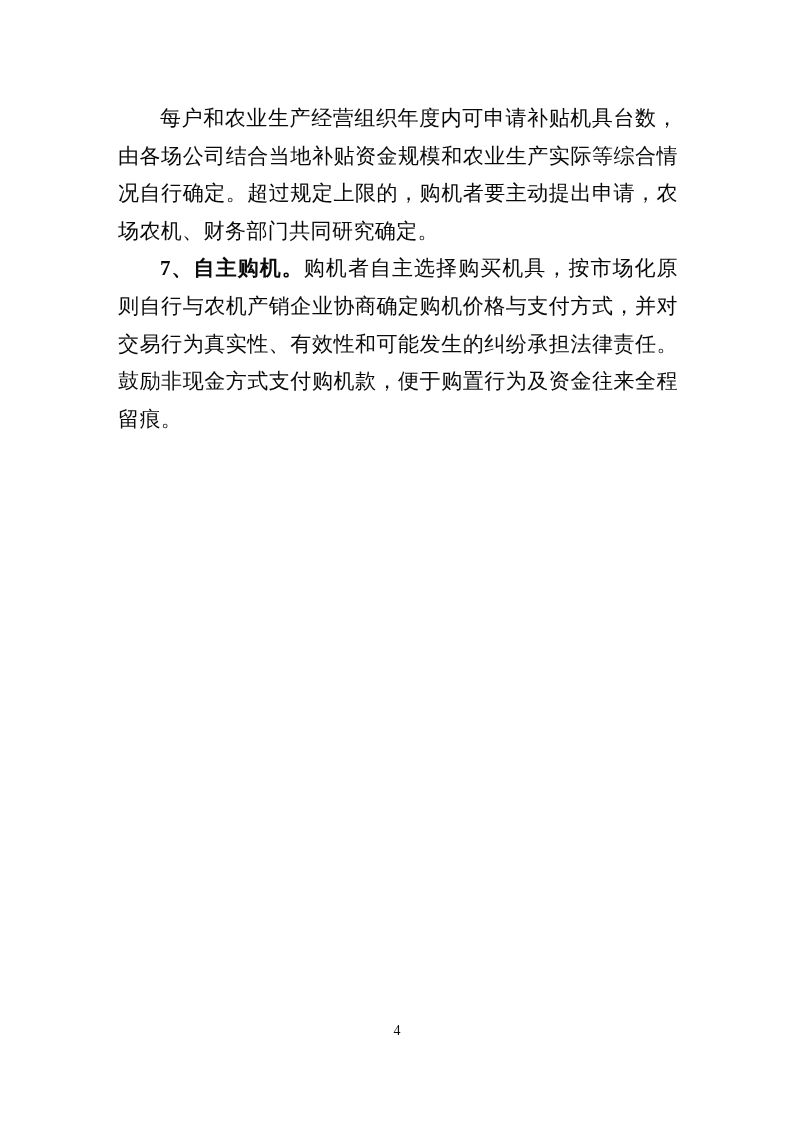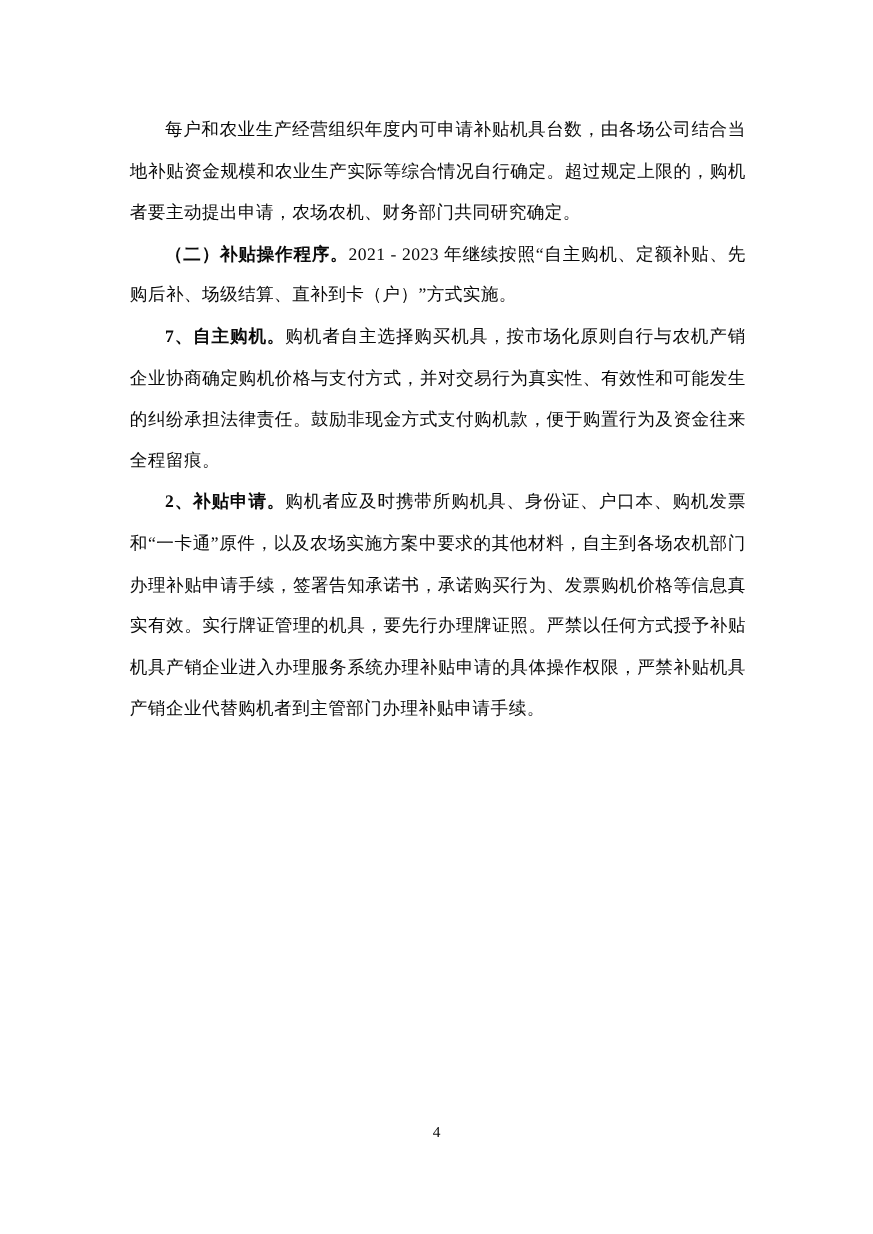--- a/index.html
+++ b/index.html
@@ -13,21 +13,21 @@
     height: 1122px;
     background: #ffffff;
     overflow: hidden;
   }
   .doc-body {
     position: absolute;
     left: 118px;
     top: 100px;
     width: 560px;
     font-family: "Liberation Serif", "DejaVu Serif", serif;
-    font-size: 16px;
+    font-size: 21px;
     line-height: 37.6px;
     color: #0a0a0a;
     text-align: justify;
     text-justify: inter-ideograph;
     letter-spacing: 0.4px;
   }
   .para {
     margin: 0;
     padding: 0;
     text-indent: 2em;
@@ -46,20 +46,18 @@
     line-height: 20px;
     color: #0a0a0a;
   }
 </style>
 </head>
 <body>
 
 <div class="page">
   <div class="doc-body">
       <p class="para"><span>每户和农业生产经营组织年度内可申请补贴机具台数，由各场公司结合当地补贴资金规模和农业生产实际等综合情况自行确定。超过规定上限的，购机者要主动提出申请，农场农机、财务部门共同研究确定。</span></p>
-      <p class="para"><span class="lead">（二）补贴操作程序。</span><span>2021 - 2023 年继续按照“自主购机、定额补贴、先购后补、场级结算、直补到卡（户）”方式实施。</span></p>
       <p class="para"><span class="lead">7、自主购机。</span><span>购机者自主选择购买机具，按市场化原则自行与农机产销企业协商确定购机价格与支付方式，并对交易行为真实性、有效性和可能发生的纠纷承担法律责任。鼓励非现金方式支付购机款，便于购置行为及资金往来全程留痕。</span></p>
-      <p class="para"><span class="lead">2、补贴申请。</span><span>购机者应及时携带所购机具、身份证、户口本、购机发票和“一卡通”原件，以及农场实施方案中要求的其他材料，自主到各场农机部门办理补贴申请手续，签署告知承诺书，承诺购买行为、发票购机价格等信息真实有效。实行牌证管理的机具，要先行办理牌证照。严禁以任何方式授予补贴机具产销企业进入办理服务系统办理补贴申请的具体操作权限，严禁补贴机具产销企业代替购机者到主管部门办理补贴申请手续。</span></p>
     </div>
   <div class="page-footer">
     <span>4</span>
   </div>
 </div>
 
 </body></html>

